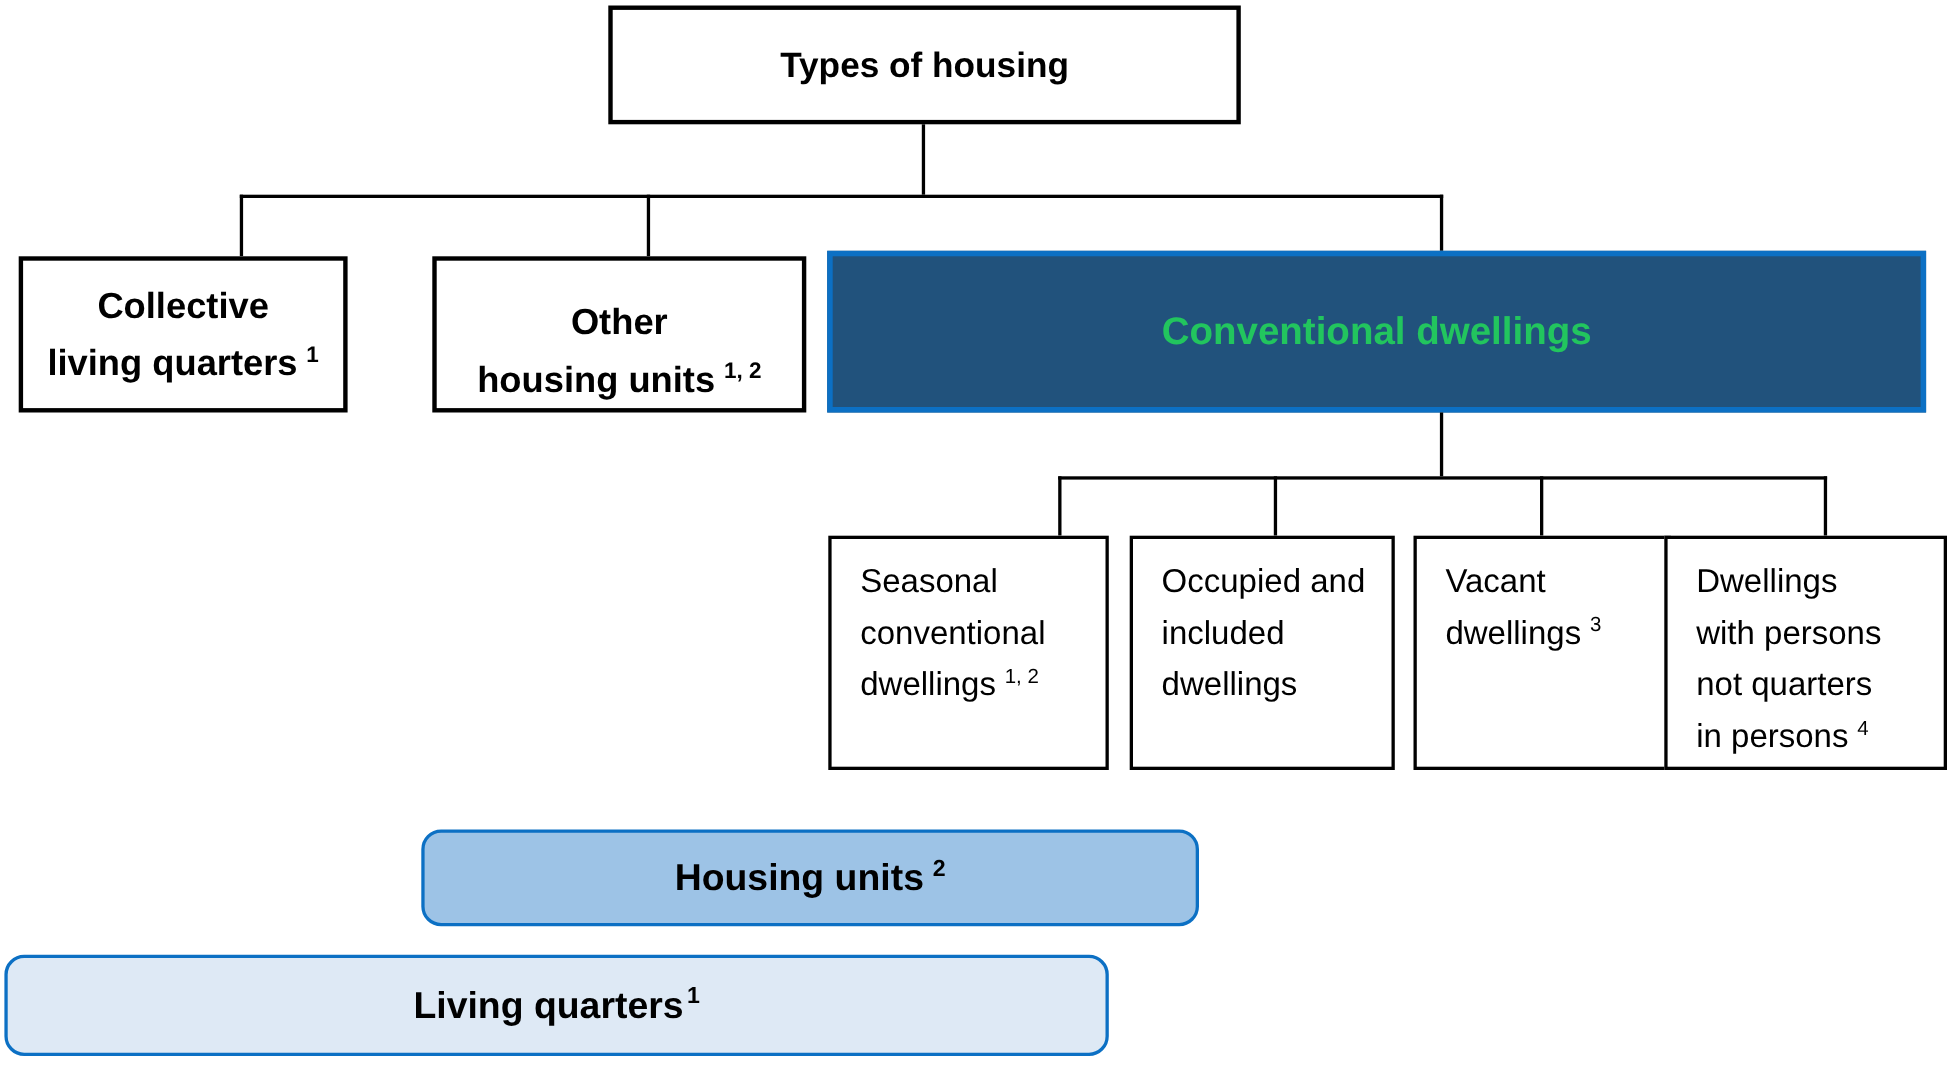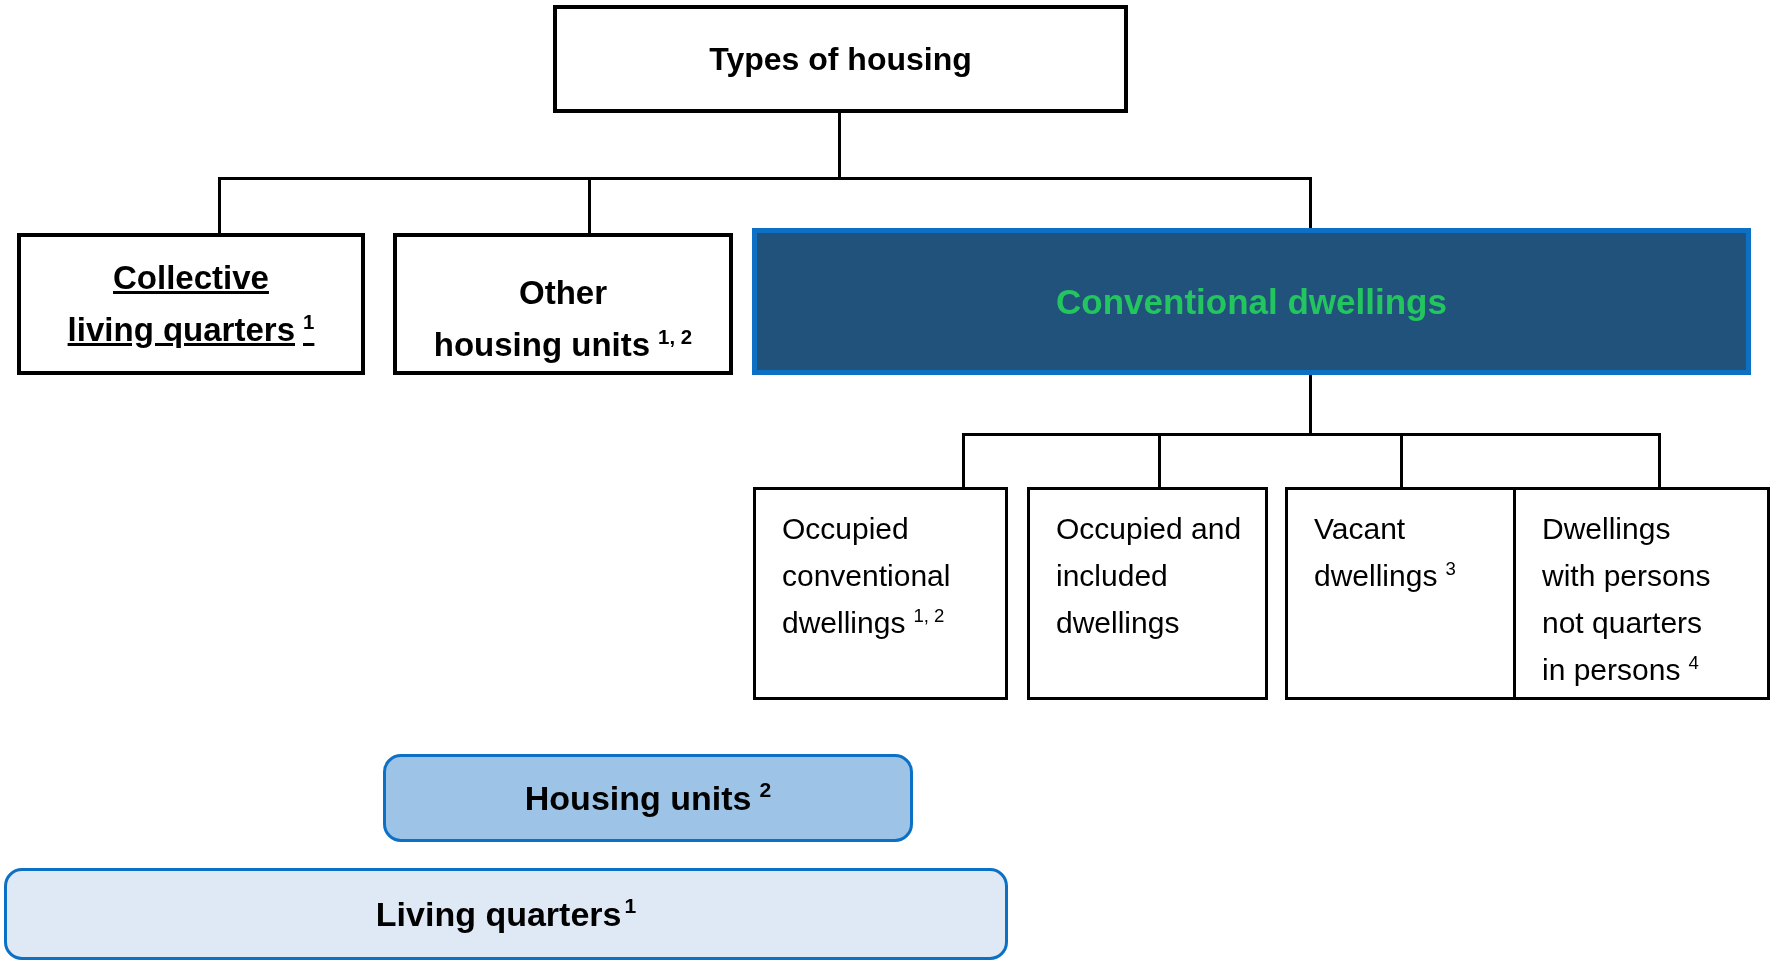--- a/index.html
+++ b/index.html
@@ -69,21 +69,21 @@
   <div class="node box-plain title-box" style="left:553px; top:5px; width:575px; height:108px;">
     <span>Types of housing</span>
   </div>
 
   <div class="line" style="left:838px; top:113px; width:3px; height:64px;"></div>
   <div class="line" style="left:218px; top:177px; width:1094px; height:3px;"></div>
   <div class="line" style="left:218px; top:177px; width:3px; height:56px;"></div>
   <div class="line" style="left:588px; top:177px; width:3px; height:56px;"></div>
   <div class="line" style="left:1309px; top:177px; width:3px; height:51px;"></div>
 
-  <div class="node box-plain lvl2" style="left:17px; top:233px; width:348px; height:142px;text-decoration:underline;">
+  <div class="node box-plain lvl2" style="left:17px; top:233px; width:299px; height:142px;">
     <div>
       <span>Collective</span><br>
       <span>living quarters</span><sup>1</sup>
     </div>
   </div>
 
   <div class="node box-plain lvl2" style="left:393px; top:233px; width:340px; height:142px;justify-content:flex-end;">
     <div>
       <span>Other</span><br>
       <span>housing units</span><sup>1, 2</sup>
@@ -95,21 +95,21 @@
   </div>
 
   <div class="line" style="left:1309px; top:375px; width:3px; height:58px;"></div>
   <div class="line" style="left:962px; top:433px; width:699px; height:3px;"></div>
   <div class="line" style="left:962px; top:433px; width:3px; height:54px;"></div>
   <div class="line" style="left:1158px; top:433px; width:3px; height:54px;"></div>
   <div class="line" style="left:1400px; top:433px; width:3px; height:54px;"></div>
   <div class="line" style="left:1658px; top:433px; width:3px; height:54px;"></div>
 
   <div class="node box-child" style="left:753px; top:487px; width:255px; height:213px;">
-    <span>Occupied</span><br>
+    <span>Seasonal</span><br>
     <span>conventional</span><br>
     <span>dwellings</span><sup>1, 2</sup>
   </div>
 
   <div class="node box-child" style="left:1027px; top:487px; width:241px; height:213px;">
     <span>Occupied and</span><br>
     <span>included</span><br>
     <span>dwellings</span>
   </div>
 
@@ -118,21 +118,21 @@
     <span>dwellings</span><sup>3</sup>
   </div>
 
   <div class="node box-child" style="left:1513px; top:487px; width:257px; height:213px;">
     <span>Dwellings</span><br>
     <span>with persons</span><br>
     <span>not quarters</span><br>
     <span>in persons</span><sup>4</sup>
   </div>
 
-  <div class="node band band-mid" style="left:383px; top:754px; width:530px; height:88px;">
+  <div class="node band band-mid" style="left:383px; top:754px; width:707px; height:88px;">
     <span>
       <span>Housing units</span><sup>2</sup>
     </span>
   </div>
 
   <div class="node band band-light" style="left:4px; top:868px; width:1004px; height:92px;">
     <span>
       <span>Living quarters</span><sup class="tight">1</sup>
     </span>
   </div>

